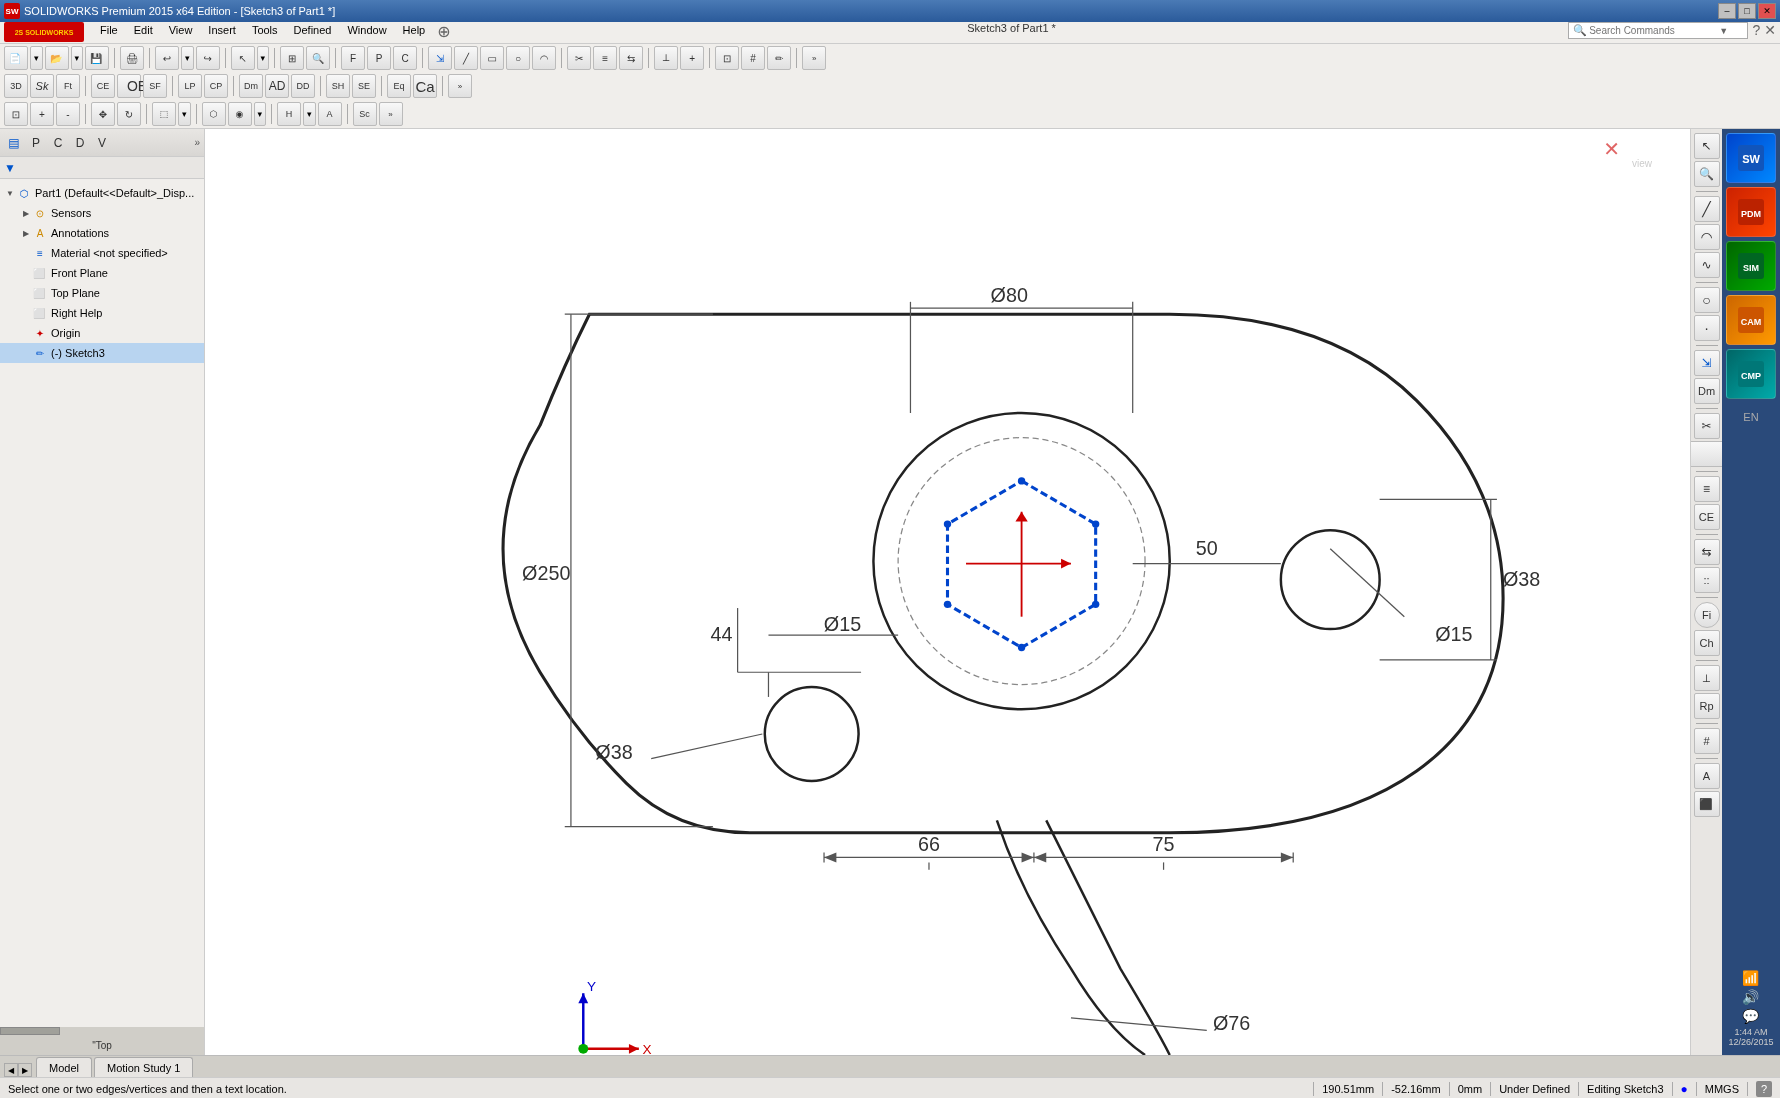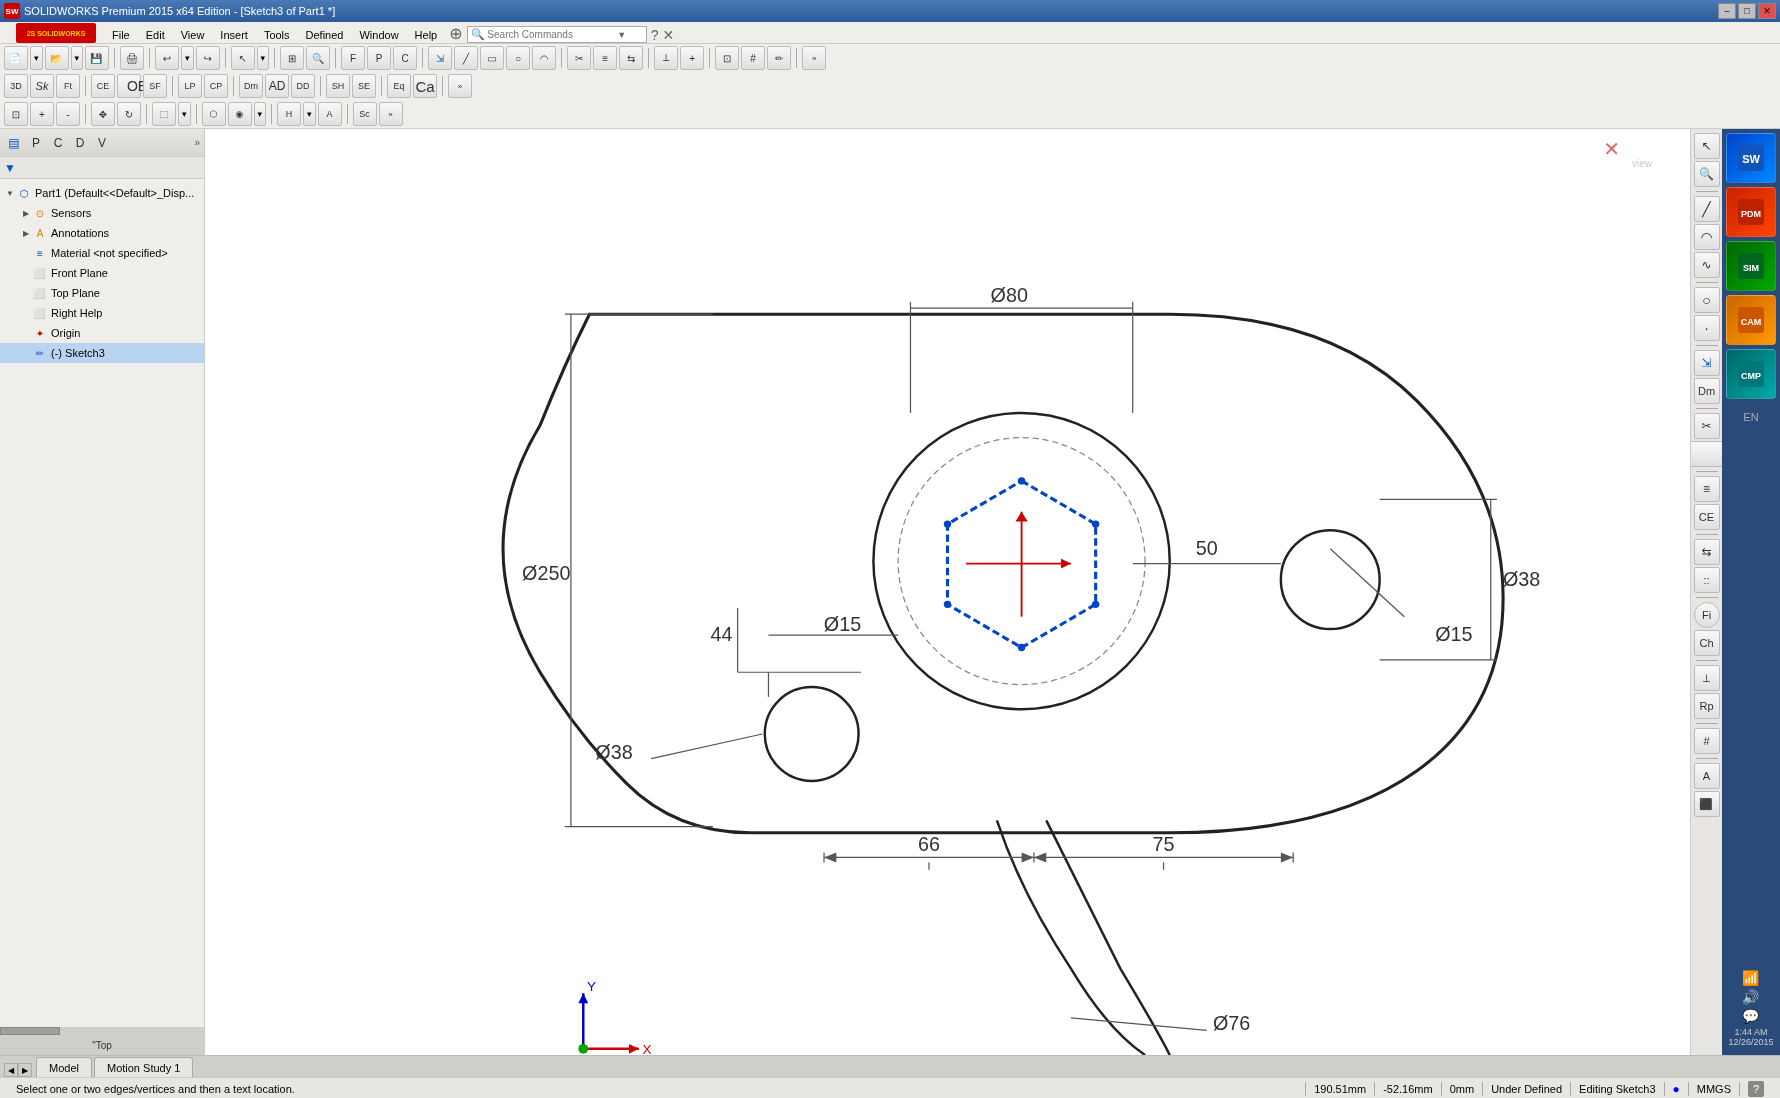--- a/index.html
+++ b/index.html
@@ -33,22 +33,22 @@
       display: flex; align-items: center; justify-content: center;
       cursor: pointer;
       color: #000;
     }
 
     
     #menu-bar {
       height: 22px;
       background: #f0eeeb;
       display: flex;
-      align-items: flex-end;
-      padding: 0 16px;
+      align-items: flex-start;
+      padding: 0 4px;
       border-bottom: 1px solid #ccc;
     }
     .menu-logo {
       width: 80px;
       height: 20px;
       background: #cc0000;
       border-radius: 2px;
       display: flex;
       align-items: center;
       justify-content: center;
@@ -242,21 +242,21 @@
     .app-btn-orange { background: linear-gradient(135deg, #cc6600, #ff9900); }
     .app-btn-teal { background: linear-gradient(135deg, #006666, #00aaaa); }
 
     
     #status-bar {
       height: 22px;
       background: #e8e6e3;
       border-top: 1px solid #ccc;
       display: flex;
       align-items: center;
-      padding: 0 16px;
+      padding: 0 8px;
       gap: 8px;
       font-size: 11px;
       color: #000;
     }
     .status-separator {
       width: 1px; height: 14px;
       background: #aaa;
     }
     .tab {
       height: 20px;
@@ -321,20 +321,21 @@
   </div>
   <div class="menu-item">File</div>
   <div class="menu-item">Edit</div>
   <div class="menu-item">View</div>
   <div class="menu-item">Insert</div>
   <div class="menu-item">Tools</div>
   <div class="menu-item">Defined</div>
   <div class="menu-item">Window</div>
   <div class="menu-item">Help</div>
   <div style="font-size:16px;color:#666;cursor:pointer;margin:0 4px;">⊕</div>
+  <div class="menu-title-area">Sketch3 of Part1 *</div>
   <div class="menu-search">
     <span style="font-size:11px;color:#666;margin-right:2px;">🔍</span>
     <input type="text" placeholder="Search Commands" style="">
     <span style="font-size:9px;color:#666;">▼</span>
   </div>
   <div style="display:flex;align-items:center;gap:4px;margin-left:4px;">
     <span style="font-size:14px;color:#666;cursor:pointer;">?</span>
     <span style="font-size:14px;color:#666;cursor:pointer;">✕</span>
   </div>
 </div>

